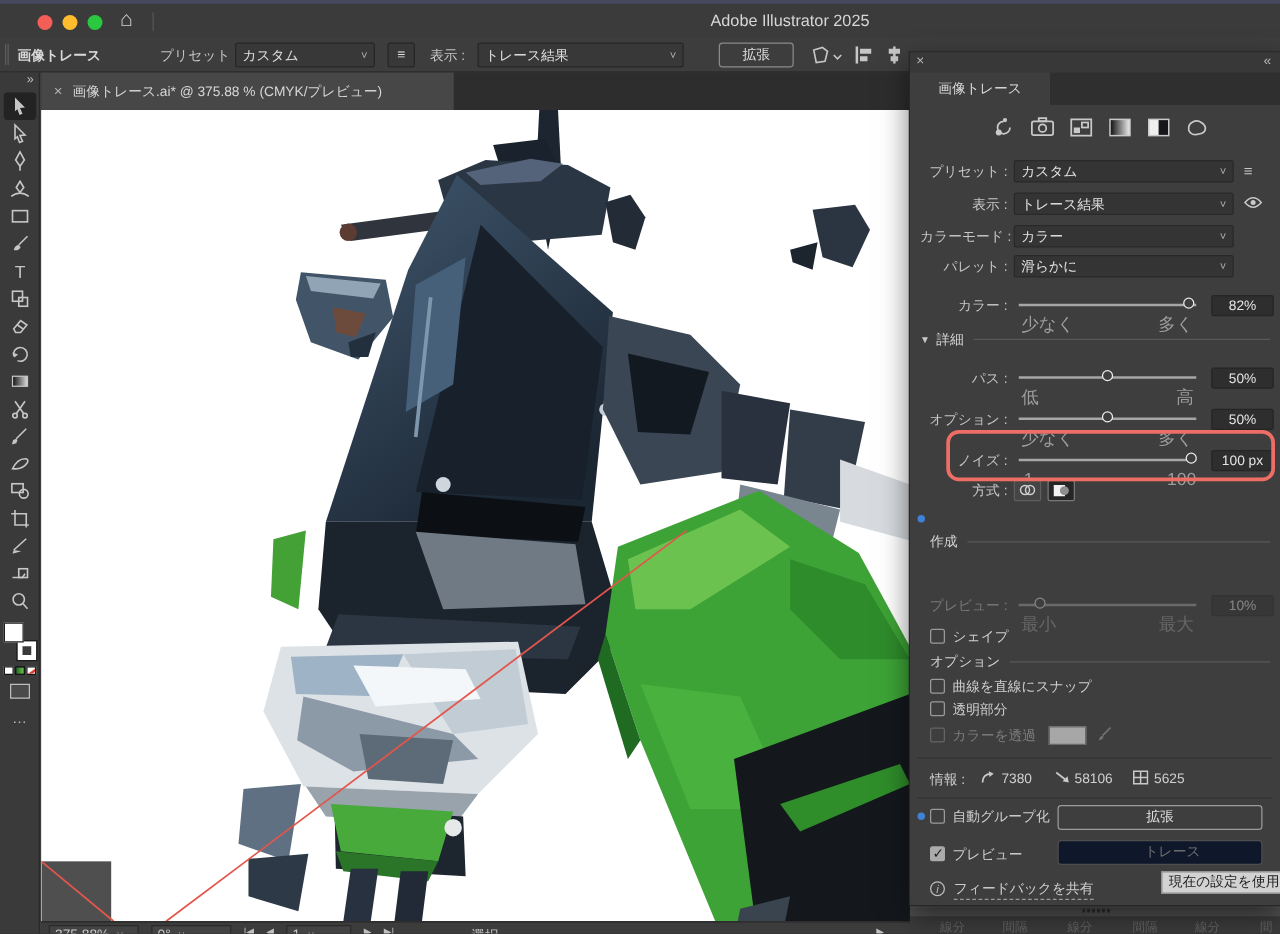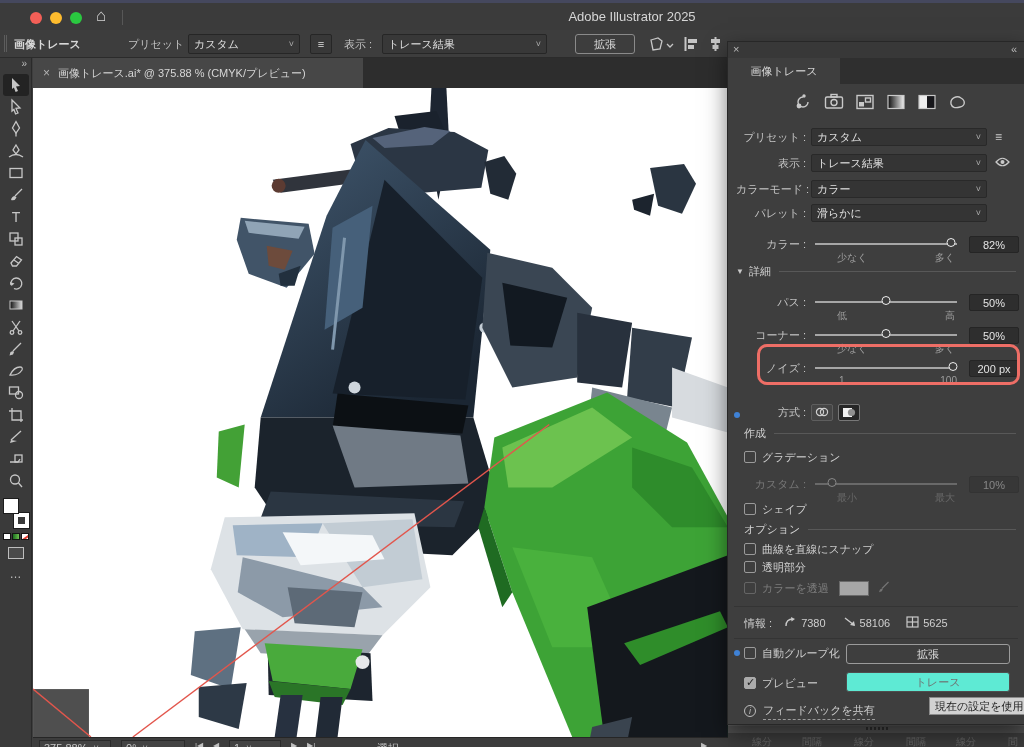--- a/index.html
+++ b/index.html
@@ -70,35 +70,35 @@
 
   .prow{position:absolute;left:8px;right:6px;height:18px;display:flex;align-items:center;font-size:11px;color:#cfcfcf;}
   .plabel{width:70px;text-align:right;margin-right:5px;flex:none;color:#c6c6c6;white-space:nowrap;}
   .dd{width:176px;height:18px;background:#343434;border:1px solid #292929;border-radius:2px;display:flex;align-items:center;justify-content:space-between;padding:0 5px;color:#e2e2e2;flex:none;}
   .chev{color:#b0b0b0;font-size:9px;}
   .mini{margin-left:8px;color:#c9c9c9;font-size:12px;}
   .track{position:relative;width:142px;height:14px;flex:none;margin-left:4px;}
   .track::before{content:"";position:absolute;left:0;right:0;top:6px;height:1.5px;background:#a6a6a6;}
   .knob{position:absolute;top:1px;width:9px;height:9px;border:1.5px solid #ededed;border-radius:50%;background:#3e3e3e;transform:translateX(-50%);}
   .valbox{width:50px;height:17px;margin-left:12px;background:#2e2e2e;border:1px solid #252525;border-radius:2px;text-align:center;line-height:16px;color:#e4e4e4;flex:none;}
-  .subl{position:absolute;font-size:10px;color:#9d9d9d;margin-left:20px;}
+  .subl{position:absolute;font-size:14px;color:#9d9d9d;}
   .sechead{position:absolute;left:8px;right:8px;display:flex;align-items:center;font-size:11px;color:#d4d4d4;}
   .rule{flex:1;height:1px;background:#585858;margin-left:8px;}
   .tri{font-size:8px;margin-right:5px;color:#c9c9c9;}
   .cb{width:12px;height:12px;border:1px solid #9a9a9a;border-radius:2px;margin-right:6px;flex:none;position:relative;background:transparent;}
   .cb.checked{background:#ababab;border-color:#ababab;}
   .cb.checked::after{content:"✓";position:absolute;left:1px;top:-2px;font-size:11px;color:#222;}
   .dis{opacity:.42;}
   .stepper{width:70px;height:16px;border:1px solid #555;border-radius:2px;margin-left:10px;color:#7a7a7a;display:flex;align-items:center;padding:0 4px;gap:6px;}
   .spin{display:flex;flex-direction:column;font-size:6px;line-height:4px;color:#777;}
   .mbtn{width:22px;height:17px;border:1px solid #5e5e5e;border-radius:2px;background:#454545;display:flex;align-items:center;justify-content:center;margin-right:5px;}
   .mbtn.on{background:#262626;border-color:#787878;}
   .swatch{width:30px;height:15px;background:#a7a7a7;border:1px solid #6a6a6a;margin-left:10px;}
   .pbtn{position:absolute;width:164px;height:20px;border:1px solid #9b9b9b;border-radius:3px;color:#e4e4e4;font-size:11px;text-align:center;line-height:18px;}
-  .pbtn.off{border-color:#4e4e4e;background:#5eead4;color:#6f6f6f;padding-left:20px;}
+  .pbtn.off{border-color:#4e4e4e;background:#0f172a;color:#6f6f6f;padding-left:20px;}
   .bluedot{position:absolute;width:6px;height:6px;border-radius:50%;background:#3f82d6;}
   .divider{position:absolute;left:6px;right:6px;height:1px;background:#343434;}
   .feedback{border-bottom:1px dashed #9a9a9a;padding-bottom:1px;}
   .infoi{width:12px;height:12px;border:1px solid #bdbdbd;border-radius:50%;font-size:9px;color:#bdbdbd;text-align:center;line-height:11px;margin-right:7px;flex:none;font-style:italic;}
 
   .annotation{position:absolute;left:757px;top:344px;width:263px;height:41px;border:3px solid #ee6e66;border-radius:10px;z-index:8;pointer-events:none;}
   .tooltip{position:absolute;left:929px;top:697px;height:18px;background:#d2d2d2;border:1px solid #8b8b8b;color:#1d1d1d;font-size:11px;line-height:16px;padding:0 5px;white-space:nowrap;z-index:9;}
 
   
   .sliver{position:absolute;left:728px;top:724px;width:296px;height:23px;background:#3b3b3b;z-index:4;}
@@ -522,40 +522,40 @@
       <span class="plabel">パス :</span>
       <div class="track">
         <div class="knob" style="left:50%"></div>
         <span class="subl" style="left:2px;top:14px">低</span>
         <span class="subl" style="right:2px;top:14px">高</span>
       </div>
       <div class="valbox">50%</div>
     </div>
 
     <div class="prow" style="top:279px;height:28px">
-      <span class="plabel">コーナー :</span>
+      <span class="plabel">オプション :</span>
       <div class="track">
         <div class="knob" style="left:50%"></div>
         <span class="subl" style="left:2px;top:14px">少なく</span>
         <span class="subl" style="right:2px;top:14px">多く</span>
       </div>
       <div class="valbox">50%</div>
     </div>
 
     <div class="prow" style="top:312px;height:28px">
       <span class="plabel">ノイズ :</span>
       <div class="track">
         <div class="knob" style="left:97%"></div>
         <span class="subl" style="left:4px;top:14px">1</span>
         <span class="subl" style="right:0;top:14px">100</span>
       </div>
-      <div class="valbox">200 px</div>
-    </div>
-
-    <div class="prow" style="top:361px">
+      <div class="valbox">100 px</div>
+    </div>
+
+    <div class="prow" style="top:341px">
       <span class="plabel">方式 :</span>
       <div class="mbtn">
         <svg width="14" height="10" viewBox="0 0 14 10">
             <circle cx="5" cy="5" r="3.6" fill="none" stroke="#cfcfcf" stroke-width="1.2"></circle>
             <circle cx="9" cy="5" r="3.6" fill="none" stroke="#cfcfcf" stroke-width="1.2"></circle>
           </svg>
       </div>
       <div class="mbtn on">
         <svg width="14" height="11" viewBox="0 0 14 11">
             <rect x="1" y="1" width="9" height="9" fill="#f2f2f2"></rect>
@@ -564,27 +564,23 @@
       </div>
     </div>
 
     <div class="bluedot" style="left:6px;top:370px"></div>
     <div class="sechead" style="top:384px;left:16px">
       <span>作成</span>
       <span class="rule"></span>
     </div>
 
 
-    <div class="prow" style="top:406px;left:16px">
-      <span class="cb"></span>
-      <span>グラデーション</span>
-    </div>
 
     <div class="prow dis" style="top:428px;height:28px">
-      <span class="plabel">カスタム :</span>
+      <span class="plabel">プレビュー :</span>
       <div class="track">
         <div class="knob" style="left:12%"></div>
         <span class="subl" style="left:2px;top:14px">最小</span>
         <span class="subl" style="right:2px;top:14px">最大</span>
       </div>
       <div class="valbox">10%</div>
     </div>
 
     <div class="prow" style="top:458px;left:16px">
       <span class="cb"></span>

